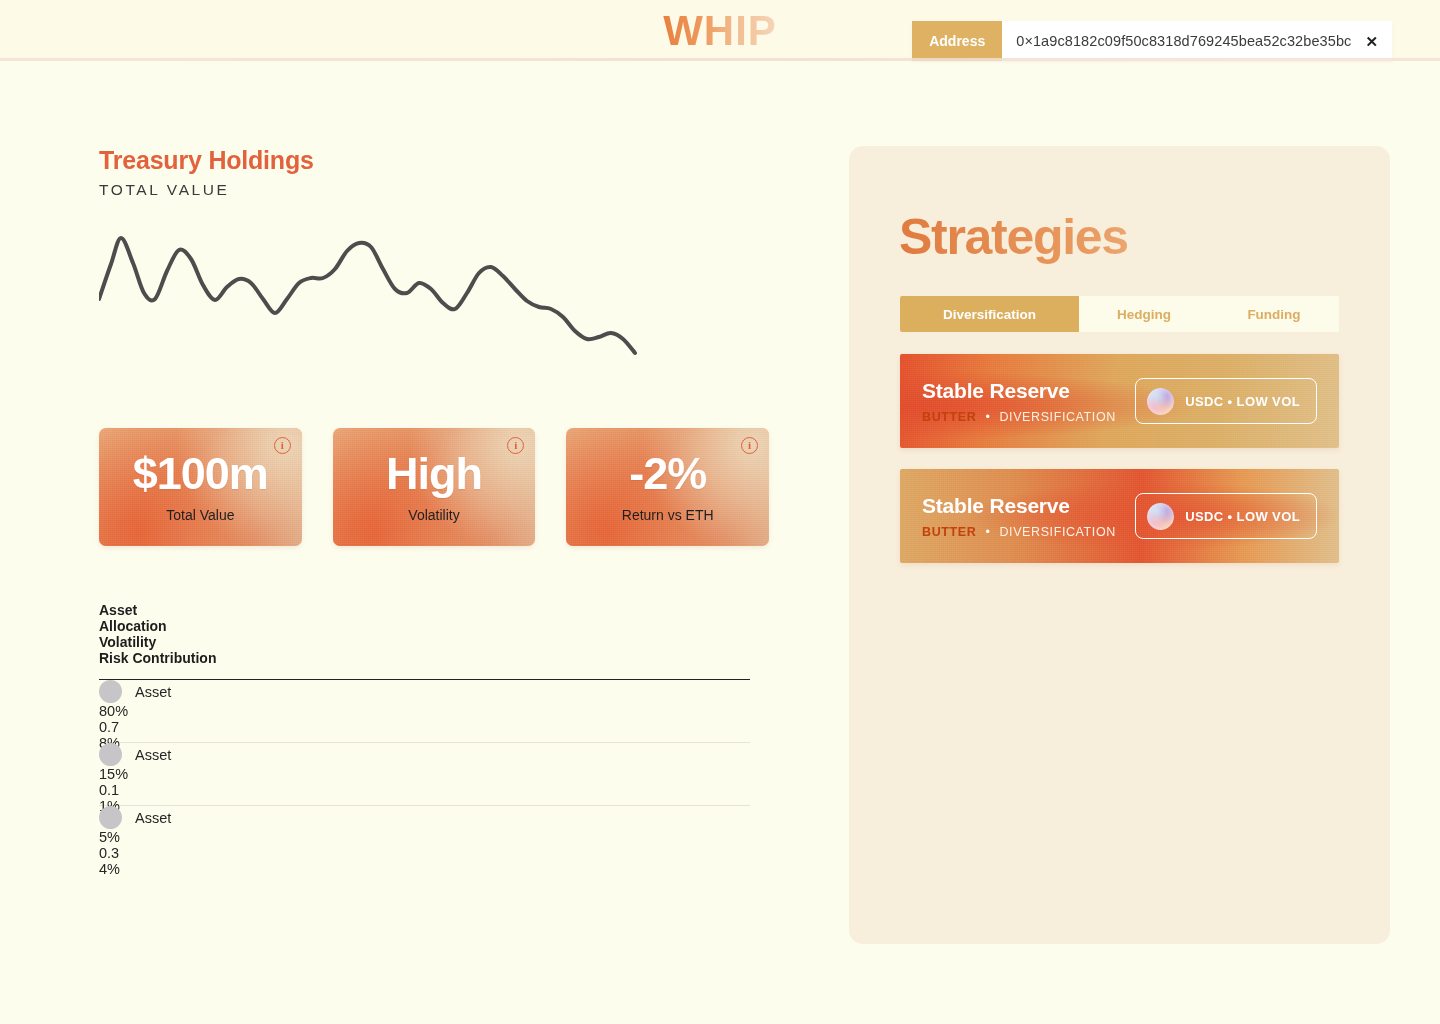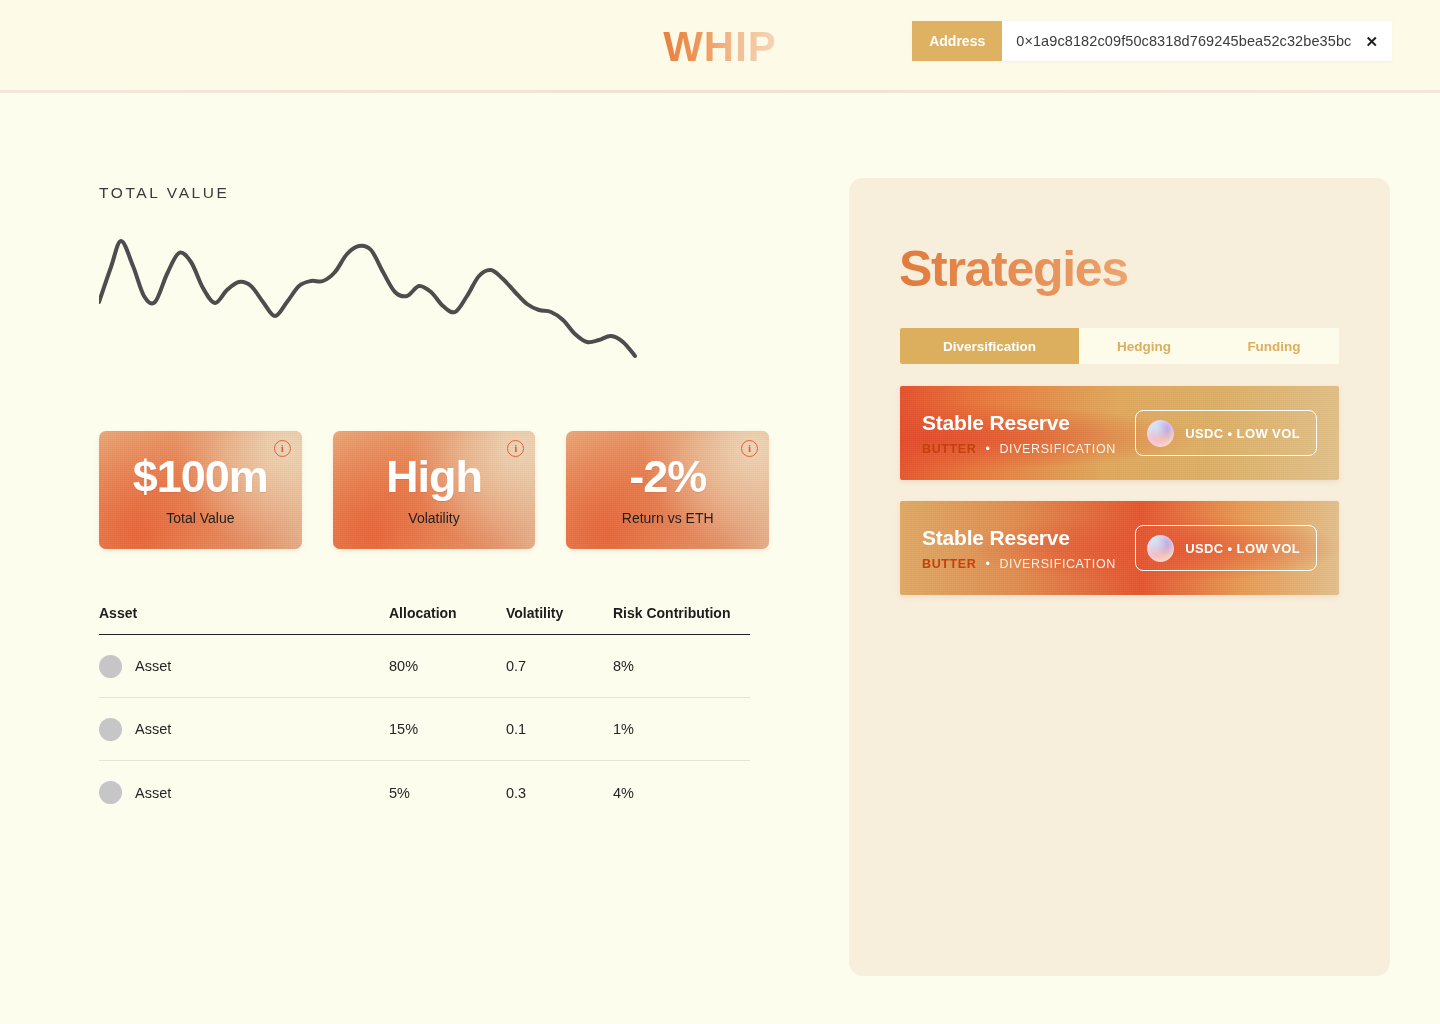--- a/index.html
+++ b/index.html
@@ -13,21 +13,21 @@
   body {
     font-family: "Liberation Sans", sans-serif;
     background: #fdfdee;
     color: #2b2b2b;
     -webkit-font-smoothing: antialiased;
   }
 
   
   .header {
     position: relative;
-    height: 93px;
+    height: 61px;
     background: #fdfbe8;
     display: flex;
     align-items: center;
     justify-content: center;
   }
   .header::after {
     content: "";
     position: absolute;
     left: 0; right: 0; bottom: 0;
     height: 3px;
@@ -221,21 +221,21 @@
     line-height: 1;
   }
 
   
   .table {
     margin-top: 56px;
     width: 651px;
   }
   .t-row {
     display: flex;
-    align-items: center;
+    flex-direction: column;
   }
   .t-head {
     padding-bottom: 13px;
     border-bottom: 1.6px solid #222222;
     font-weight: 700;
     font-size: 14px;
     color: #1d1d1d;
   }
   .t-body-row {
     height: 63px;
@@ -401,20 +401,21 @@
       <span class="address-value">0×1a9c8182c09f50c8318d769245bea52c32be35bc</span>
       <span class="address-close">✕</span>
     </div>
   </div>
 </div>
 
 <div class="page">
 
   <div class="left">
 
+    <div class="section-title">Treasury Holdings</div>
     <div class="section-sub">TOTAL VALUE</div>
 
     <div class="chart-box">
       <svg viewBox="0 0 651 150" preserveAspectRatio="none">
         <path id="chart-path" fill="none" stroke="#4d4d4d" stroke-width="4" stroke-linecap="round" stroke-linejoin="round" d="M 0 78 C 2 72.16666666666667, 8.333333333333334 53.166666666666664, 12 43 C 15.666666666666666 32.833333333333336, 18.333333333333332 17.166666666666668, 22 17 C 25.666666666666668 16.833333333333332, 30.166666666666668 32.833333333333336, 34 42 C 37.833333333333336 51.166666666666664, 41.333333333333336 66, 45 72 C 48.666666666666664 78, 52.166666666666664 81.66666666666667, 56 78 C 59.833333333333336 74.33333333333333, 64 58.166666666666664, 68 50 C 72 41.833333333333336, 76 31, 80 29 C 84 27, 88 32.166666666666664, 92 38 C 96 43.833333333333336, 100 57.166666666666664, 104 64 C 108 70.83333333333333, 112 78.66666666666667, 116 79 C 120 79.33333333333333, 124 69.5, 128 66 C 132 62.5, 136 58.666666666666664, 140 58 C 144 57.333333333333336, 148 58.666666666666664, 152 62 C 156 65.33333333333333, 160 73, 164 78 C 168 83, 172 92, 176 92 C 180 92, 184 83, 188 78 C 192 73, 196 65.5, 200 62 C 204 58.5, 208 57.833333333333336, 212 57 C 216 56.166666666666664, 220 58.5, 224 57 C 228 55.5, 232 52.5, 236 48 C 240 43.5, 244 34.333333333333336, 248 30 C 252 25.666666666666668, 256 22.666666666666668, 260 22 C 264 21.333333333333332, 268 21.666666666666668, 272 26 C 276 30.333333333333332, 280 41, 284 48 C 288 55, 292 64, 296 68 C 300 72, 304 73, 308 72 C 312 71, 316 62.666666666666664, 320 62 C 324 61.333333333333336, 328 64.66666666666667, 332 68 C 336 71.33333333333333, 340 78.66666666666667, 344 82 C 348 85.33333333333333, 352 89.66666666666667, 356 88 C 360 86.33333333333333, 364 78, 368 72 C 372 66, 376 56.333333333333336, 380 52 C 384 47.666666666666664, 388 45.5, 392 46 C 396 46.5, 400 51.333333333333336, 404 55 C 408 58.666666666666664, 412 63.833333333333336, 416 68 C 420 72.16666666666667, 424 77, 428 80 C 432 83, 436 84.66666666666667, 440 86 C 444 87.33333333333333, 448 86.33333333333333, 452 88 C 456 89.66666666666667, 460 92.33333333333333, 464 96 C 468 99.66666666666667, 472 106.33333333333333, 476 110 C 480 113.66666666666667, 484 117, 488 118 C 492 119, 496 117, 500 116 C 504 115, 508 111.66666666666667, 512 112 C 516 112.33333333333333, 520 114.66666666666667, 524 118 C 528 121.33333333333333, 534 129.66666666666666, 536 132"></path>
       </svg>
     </div>
 
 
     <div class="stats">

